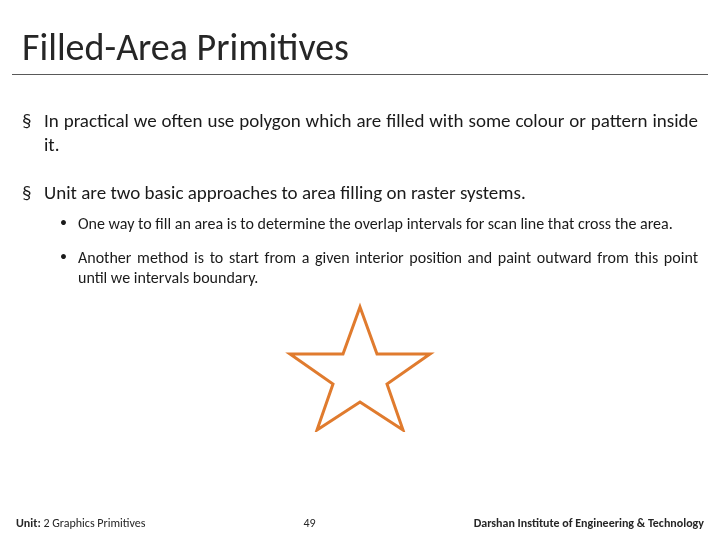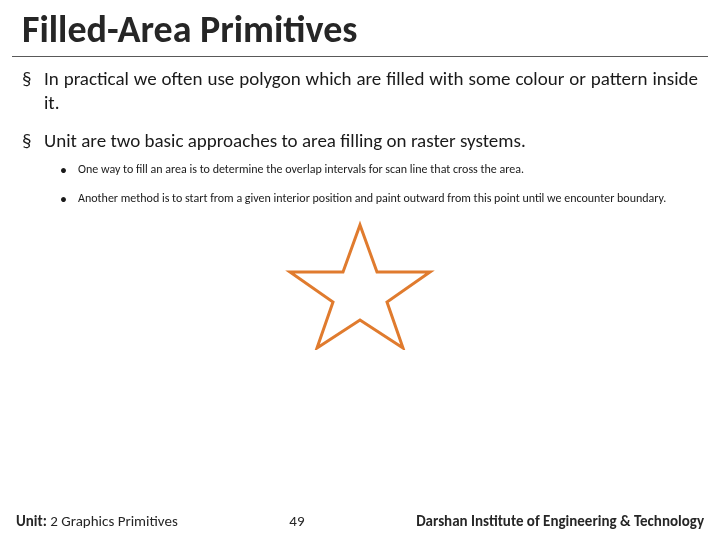--- a/index.html
+++ b/index.html
@@ -1,28 +1,28 @@
 <!DOCTYPE html>
 <html><head>
 <meta charset="utf-8">
 <style>
   * { margin: 0; padding: 0; box-sizing: border-box; }
   html, body { width: 720px; height: 540px; font-family: "Segoe UI", "Calibri", Arial, sans-serif; background: #fff; color: #1a1a1a; }
   .slide { width: 720px; height: 540px; position: relative; display: flex; flex-direction: column; }
-  .title { font-size: 38px; font-weight: 700; color: #262626; padding: 6px 22px 4px 22px; letter-spacing: 0px; }
+  .title { font-size: 38px; font-weight: 400; color: #262626; padding: 24px 22px 4px 22px; letter-spacing: 0px; }
   .title-rule { border: none; border-top: 1px solid #595959; margin: 0 12px 10px 12px; }
   .content { flex: 1; padding: 0 22px 0 22px; }
   ul.main { list-style: none; }
-  ul.main > li { position: relative; padding-left: 22px; margin-bottom: 14px; font-size: 19px; line-height: 1.25; text-align: justify; color: #1a1a1a; }
+  ul.main > li { position: relative; padding-left: 22px; margin-bottom: 14px; font-size: 19px; line-height: 1.25; text-align: justify; color: #1a1a1a; margin-top: 24px; }
   ul.main > li::before { content: "§"; position: absolute; left: 0; top: 0; font-size: 19px; color: #1a1a1a; }
   ul.sub { list-style: none; margin-top: 10px; }
-  ul.sub > li { position: relative; padding-left: 34px; margin-bottom: 14px; font-size: 12px; line-height: 1.25; text-align: justify; color: #1a1a1a; }
+  ul.sub > li { position: relative; padding-left: 34px; margin-bottom: 14px; font-size: 16px; line-height: 1.25; text-align: justify; color: #1a1a1a; }
   ul.sub > li::before { content: "•"; position: absolute; left: 16px; top: 0; font-size: 14px; color: #1a1a1a; }
   .figure { text-align: center; margin-top: 4px; }
-  .footer { position: absolute; bottom: 10px; left: 0; right: 0; padding: 0 16px; font-size: 15px; color: #262626; display: flex; justify-content: space-between; align-items: baseline; }
+  .footer { position: absolute; bottom: 10px; left: 0; right: 0; padding: 0 16px; font-size: 12px; color: #262626; display: flex; justify-content: space-between; align-items: baseline; }
   .footer-left { white-space: nowrap; }
   .footer-left b { font-weight: 700; }
   .footer-mid { white-space: nowrap; }
   .footer-right { white-space: nowrap; text-align: right; margin-top: 39px; }
   .footer-right b { font-weight: 700; }
 </style>
 </head>
 <body>
 
 <div class="slide">
@@ -32,21 +32,21 @@
 
   <div class="content">
     <ul class="main">
       <li>
         <span>In practical we often use polygon which are filled with some colour or pattern inside it.</span>
       </li>
       <li>
         <span>Unit are two basic approaches to area filling on raster systems.</span>
         <ul class="sub">
           <li>One way to fill an area is to determine the overlap intervals for scan line that cross the area.</li>
-          <li>Another method is to start from a given interior position and paint outward from this point until we encounter boundary.</li>
+          <li>Another method is to start from a given interior position and paint outward from this point until we intervals boundary.</li>
         </ul>
       </li>
     </ul>
 
     <div class="figure">
       <svg width="150" height="130" viewBox="0 0 150 130">
         <polygon points="75,5 92,52 145,52 102,82 118,128 75,100 32,128 48,82 5,52 58,52" fill="none" stroke-width="3" stroke-linejoin="miter" stroke="#e07b2e"></polygon>
       </svg>
     </div>
   </div>

